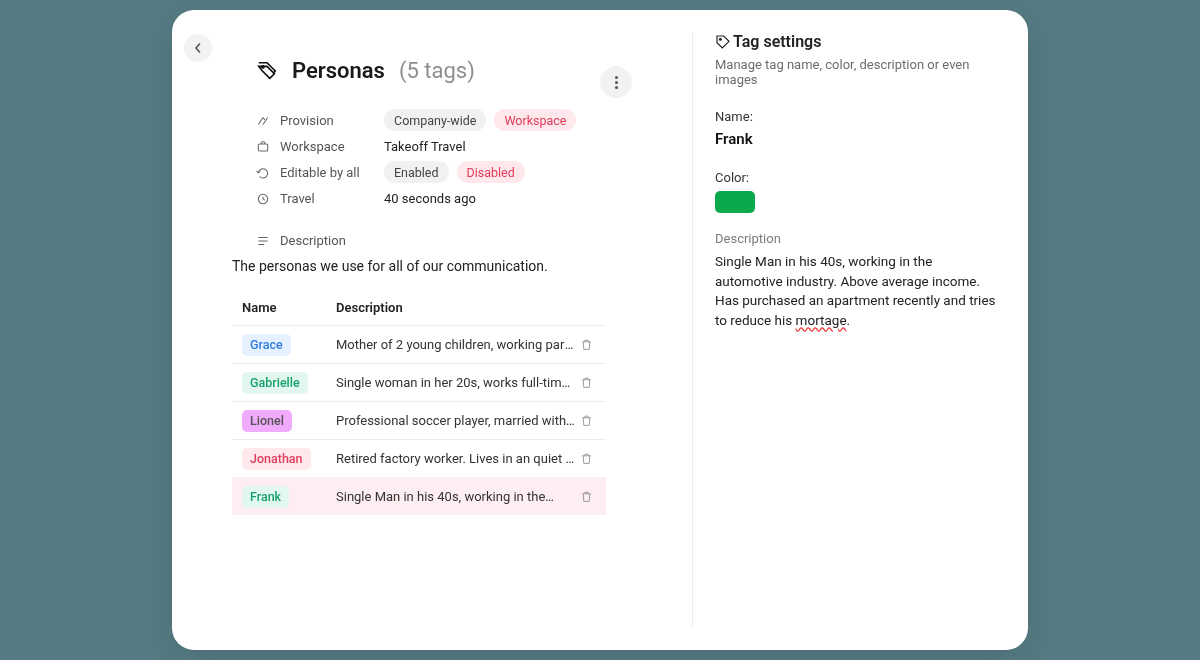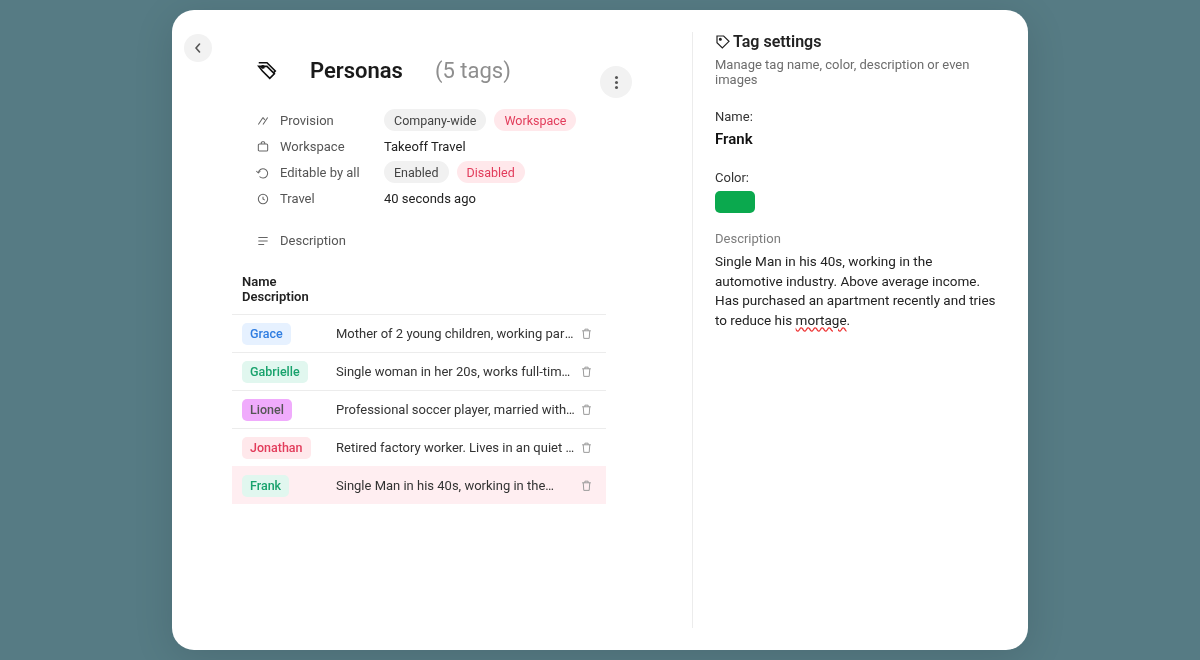--- a/index.html
+++ b/index.html
@@ -39,39 +39,39 @@
     position: absolute;
     right: 60px; top: 56px;
     width: 32px; height: 32px;
     border-radius: 50%;
     background: #f2f2f2;
     display: flex; align-items: center; justify-content: center;
     cursor: pointer;
   }
   .dots { display:flex; flex-direction: column; gap:2px; }
   .dots span { width:3px;height:3px;background:#555;border-radius:50%; }
-  .title-row { display:flex; align-items:center; gap:32px; margin-bottom: 24px; }
+  .title-row { display:flex; align-items:center; gap:14px; margin-bottom: 24px; }
   .title-row h1 { font-size: 22px; font-weight: 600; }
   .title-count { font-size: 22px; color: #8e8e8e; font-weight: 400; }
   .meta-row { display:flex; align-items:center; height: 26px; font-size: 13px; color:#666; }
   .meta-row .mlabel { display:flex; align-items:flex-end; gap:10px; width: 128px; color:#555; }
   .pill { display:inline-flex; align-items:center; height:22px; padding:0 10px; border-radius: 11px; font-size:12.5px; background:#f1f1f1; color:#444; margin-right:8px;}
   .pill.red { background:#ffe8eb; color:#e23c5b; }
   .meta-val { color:#222; }
   .desc-label { display:flex; align-items:center; gap:10px; color:#555; font-size:13px; margin-top:22px; }
   .desc-text { margin-top:10px; font-size:14px; color:#222; margin-left:-24px; }
   .create-btn {
     display:inline-flex; align-items:center; gap:8px;
     background:#ffe8eb; color:#cf3a5a;
     height:32px; padding:0 14px; border-radius:16px;
     font-size:13.5px; font-weight:500; cursor:pointer;
     margin-top:22px; margin-left:-24px;
   }
   .table { margin-top:26px; margin-left:-24px; width: 374px; }
-  .thead { display:flex; padding: 0 10px 10px; font-size:13px; font-weight:600; color:#222;flex-direction:column;}
+  .thead { display:flex; padding: 0 10px 10px; font-size:13px; font-weight:600; color:#222;}
   .th-name { width: 94px; }
   .th-desc { flex:1; }
   .trow {
     display:flex; align-items:center;
     height:38px; padding:0 10px;
     border-top:1px solid #ececec;
     font-size:13px;
   }
   .trow.selected { background:#ffeef1; border-top-color:#ffeef1; }
   .trow .cell-name { width:94px; }
@@ -182,20 +182,21 @@
     </div>
 
     <div class="desc-label">
       <span>
           <svg width="14" height="14" viewBox="0 0 24 24" fill="none" stroke="#666" stroke-width="1.8">
             <path d="M4 6 H20 M4 12 H20 M4 18 H14"></path>
           </svg>
         </span>
       <span>Description</span>
     </div>
+    <div class="desc-text">The personas we use for all of our communication.</div>
 
 
     
     <div class="table">
       <div class="thead">
         <div class="th-name">Name</div>
         <div class="th-desc">Description</div>
       </div>
       <div id="tbody">
           <div class="trow">

